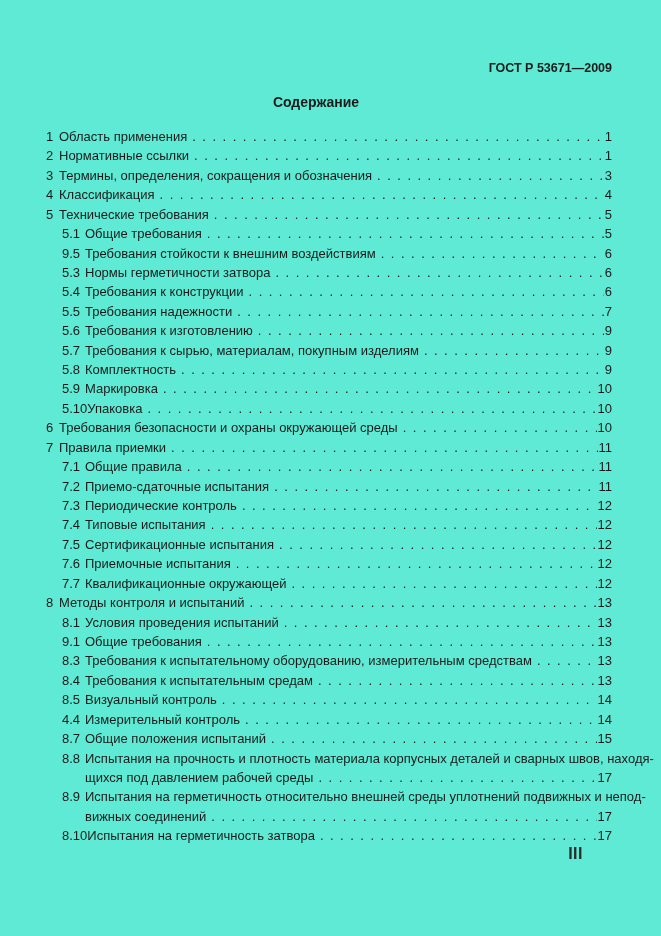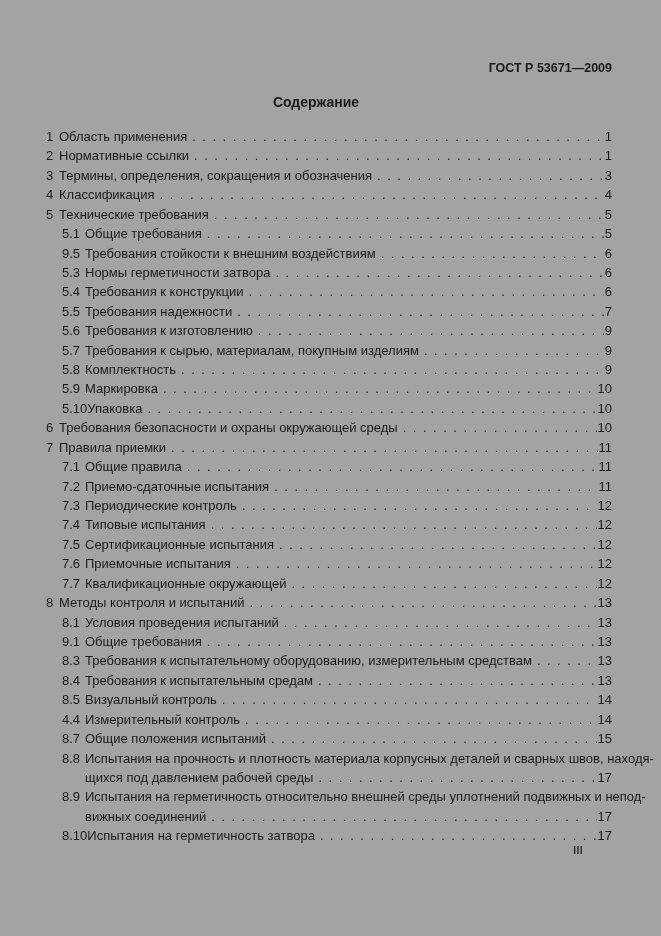--- a/index.html
+++ b/index.html
@@ -4,21 +4,21 @@
 <style>
   html, body {
     margin: 0;
     padding: 0;
     background: #ffffff;
   }
   .page {
     position: relative;
     width: 661px;
     height: 936px;
-    background: #a3a3a3;
+    background: #5eead4;
     font-family: "Liberation Sans", sans-serif;
     color: #1b1b1b;
     overflow: hidden;
   }
   .doc-header {
     position: absolute;
     top: 61px;
     right: 49px;
     font-size: 12.5px;
     font-weight: bold;
@@ -84,21 +84,21 @@
     content: "........................................................................................";
     letter-spacing: 6.5px;
   }
   .toc-page {
     flex: none;
   }
   .page-number {
     position: absolute;
     top: 845px;
     right: 78px;
-    font-size: 10px;
+    font-size: 16px;
     font-weight: bold;
     letter-spacing: 0.5px;
     color: #2b2b2b;
   }
 </style>
 </head>
 <body>
 
 <div class="page">
   <div class="doc-header">ГОСТ Р 53671—2009</div>

